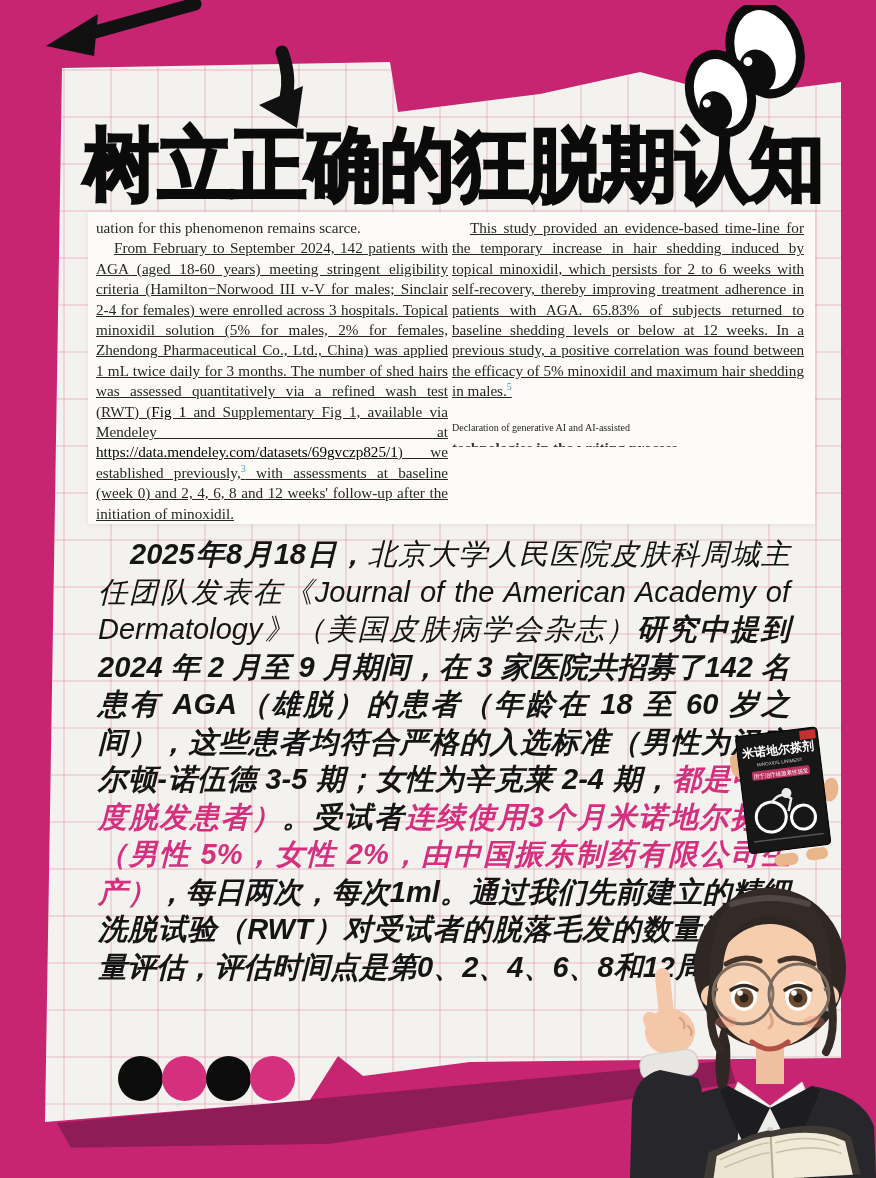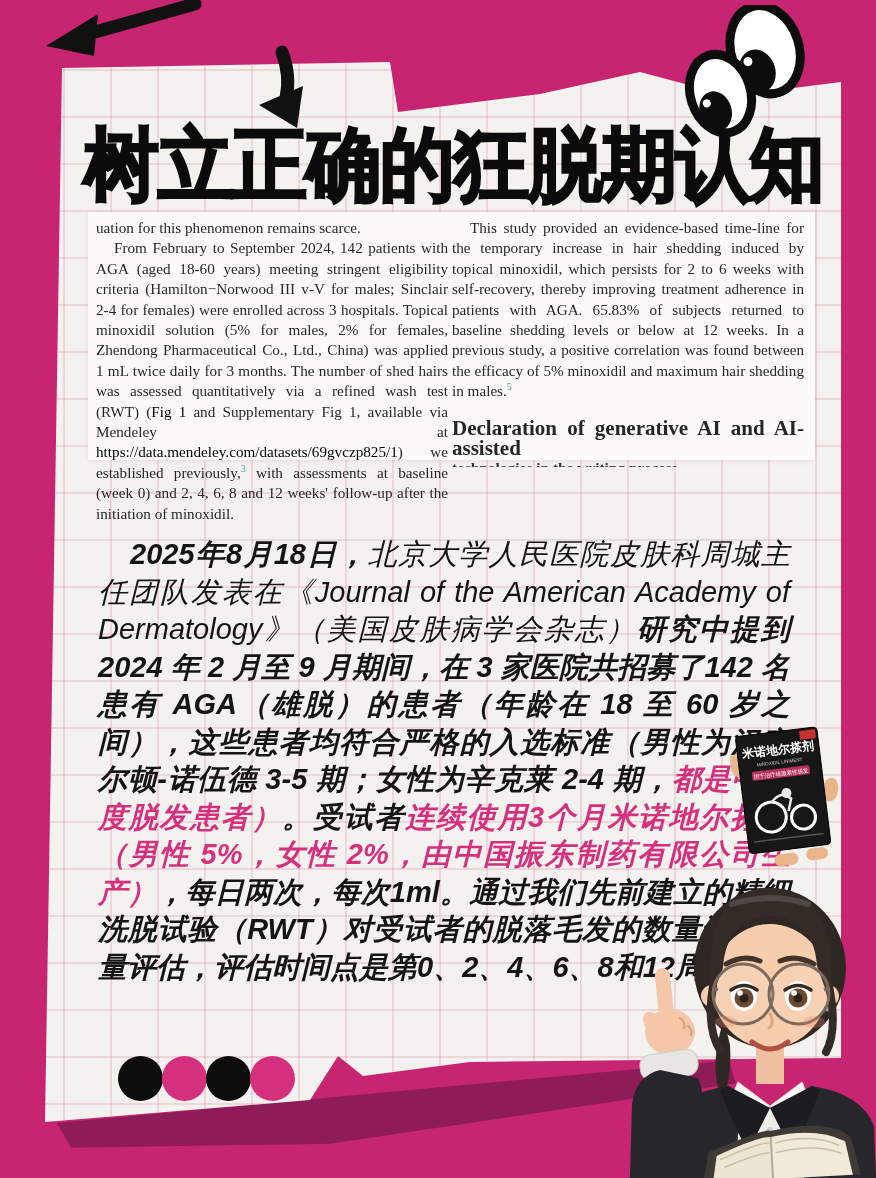--- a/index.html
+++ b/index.html
@@ -27,32 +27,32 @@
   }
   
   .main-title {
     position:absolute; left:84px; top:116px; width:780px; z-index:3;
     font-size:75px; font-weight:900; color:#0b0b0b; letter-spacing:-1px;
     -webkit-text-stroke:2.5px #0b0b0b; white-space:nowrap;
     transform:scaleY(1.06);
   }
   
   .journal {
-    position:absolute; left:88px; top:212px; width:727px; height:248px; z-index:3;
+    position:absolute; left:88px; top:212px; width:727px; height:312px; z-index:3;
     background:#fcfbf8; box-shadow:0 1px 5px rgba(120,60,80,0.10);
     padding:6px 2px 0 8px;
     display:flex; gap:4px;
     font-family:"Liberation Serif", serif; font-size:15.2px; line-height:20.4px;
     color:#262626; text-align:justify;
   }
   .journal .col { width:352px; }
-  .journal p.ind { text-indent:18px; }
+  .journal p.ind { text-indent:18px;text-decoration:underline; }
   .run-link { color:#000000; }
   .run-sup { color:#3f9dae; font-size:0.65em; vertical-align:super; line-height:0; }
-  .decl-head { font-weight:bold; margin-top:16px; font-size:21px; }
+  .decl-head { font-weight:normal; margin-top:16px; font-size:10px; }
   .decl-cut { height:9px; overflow:hidden; font-weight:bold; font-size:15.4px; opacity:0.9; }
   
   .cn-body {
     position:absolute; left:98px; top:536px; width:692px; z-index:3;
     font-size:29px; line-height:37.5px; font-style:italic; font-weight:700;
     color:#151515; text-align:justify; text-indent:32px;
   }
   .run-black { font-weight:700; }
   .run-heavy { font-weight:400; }
   .run-pink  { font-weight:900; color:#d4307e; }

